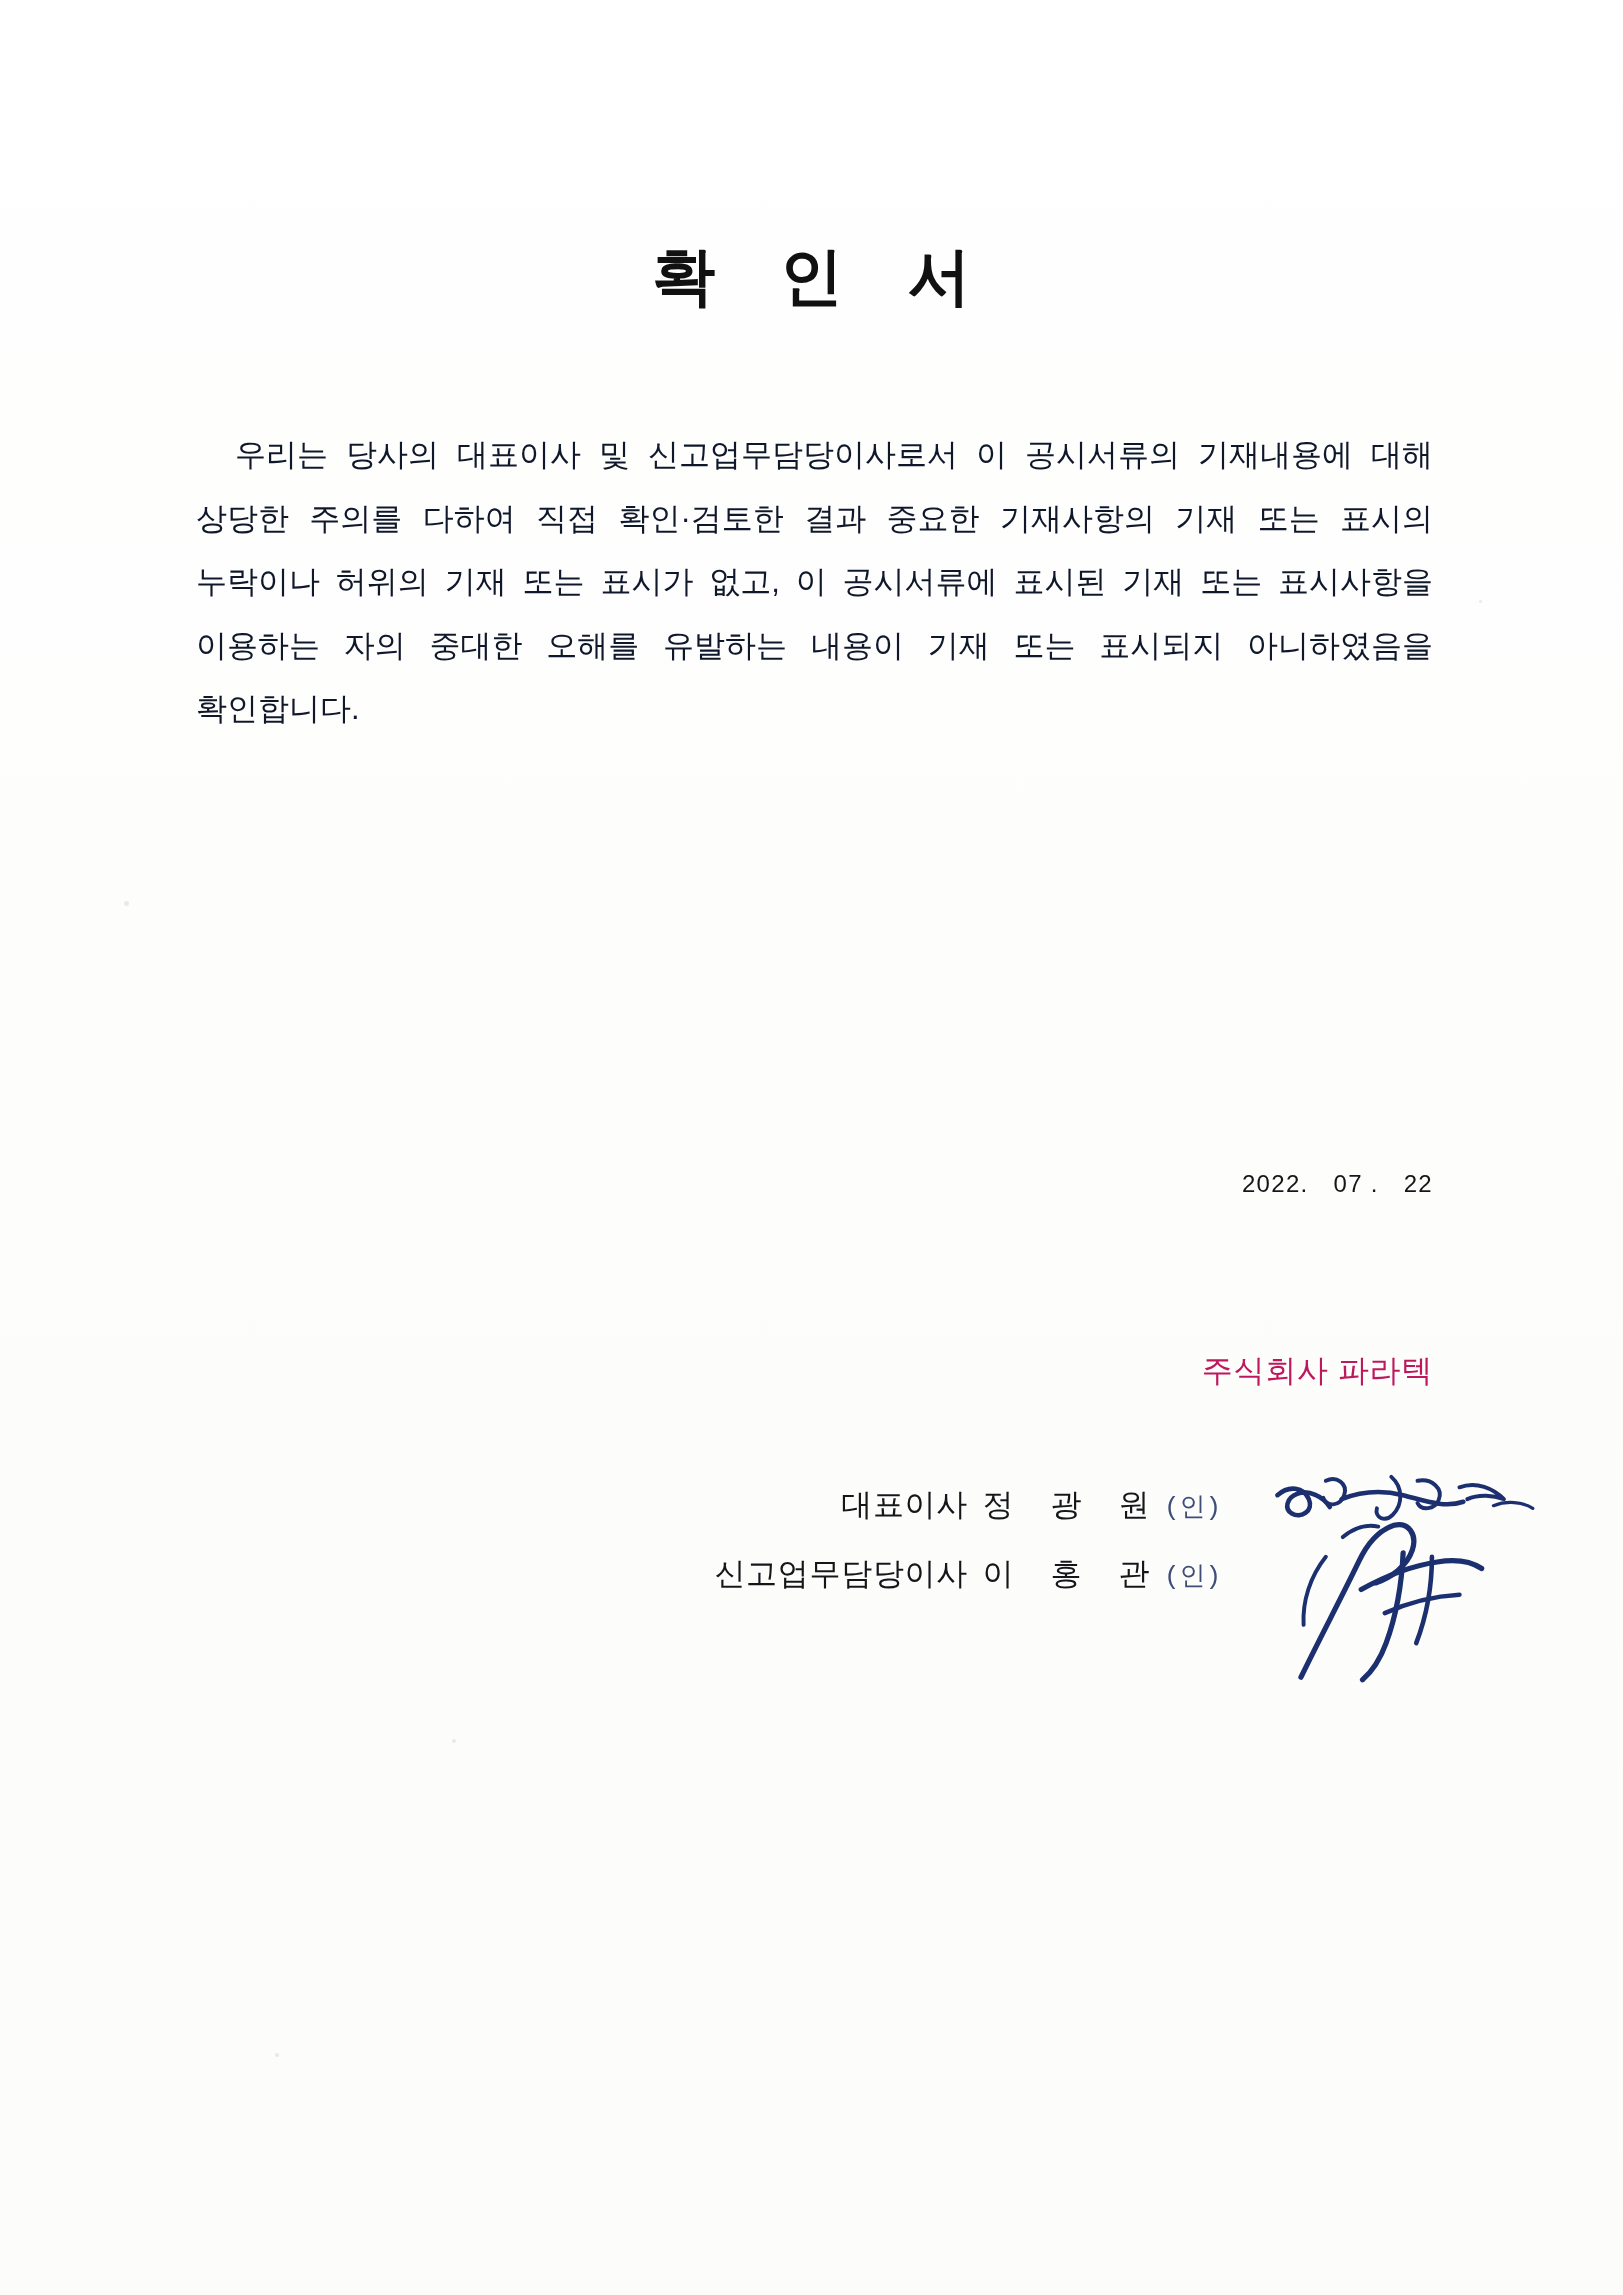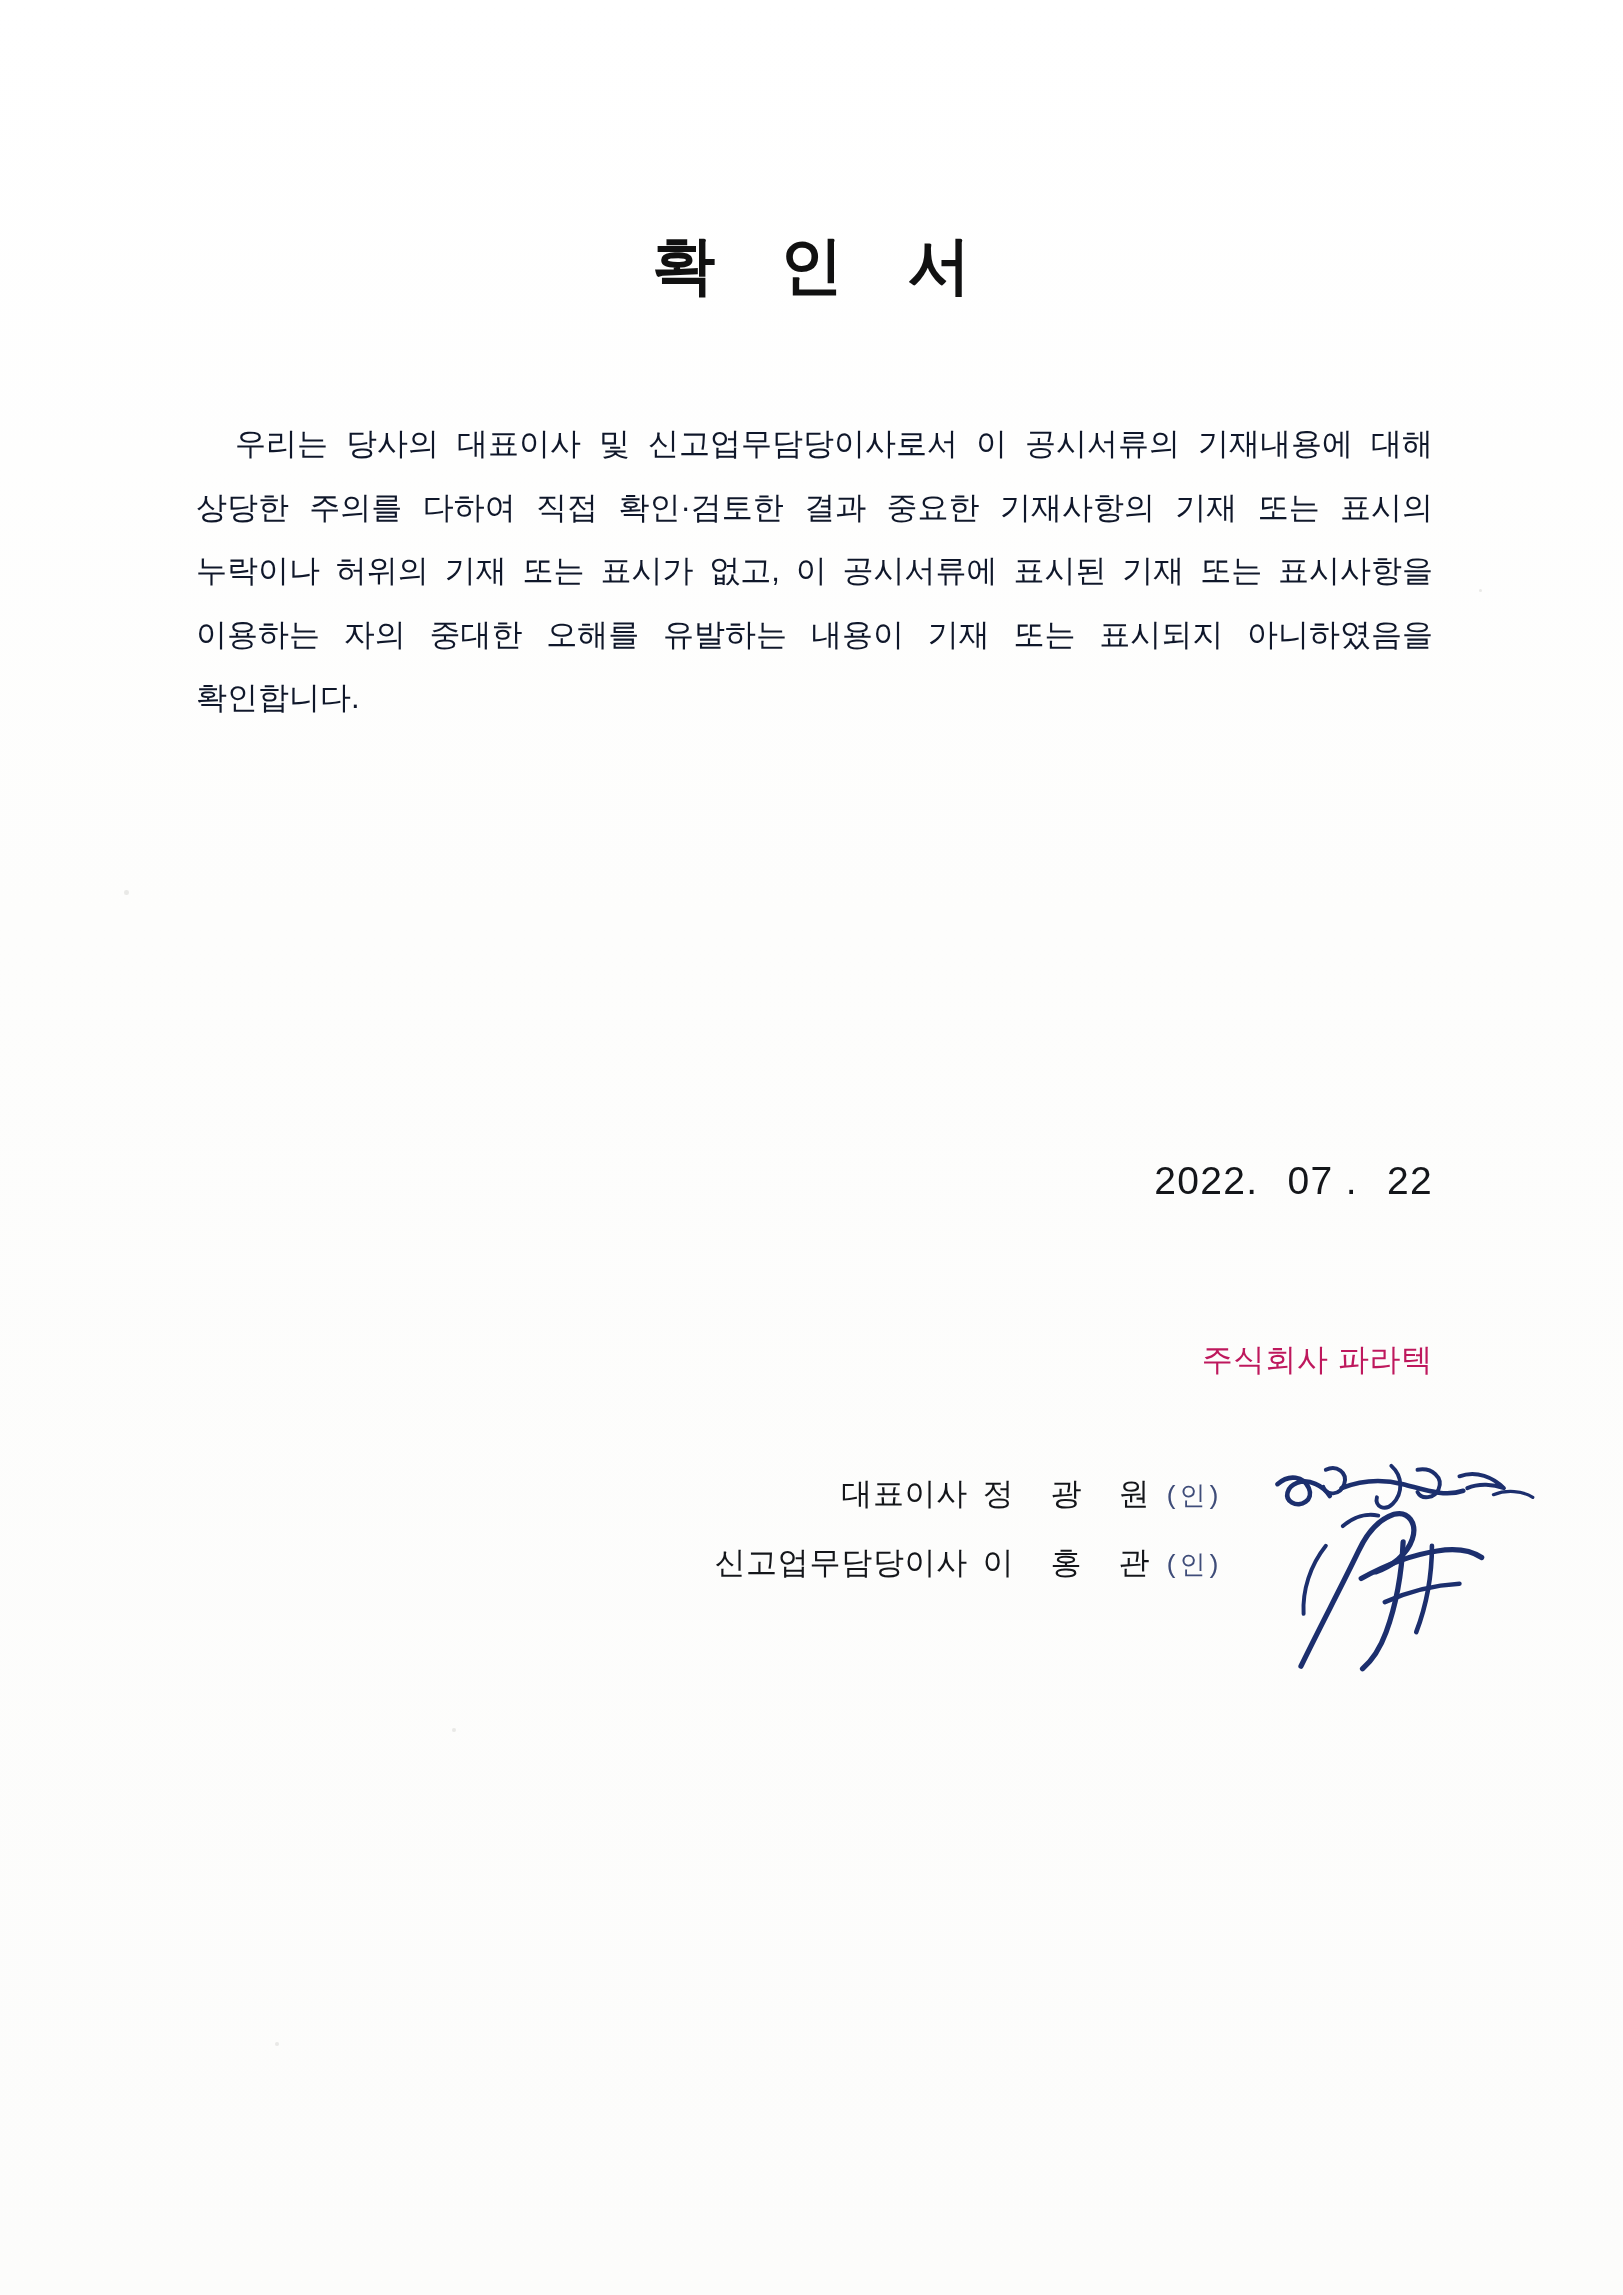--- a/index.html
+++ b/index.html
@@ -13,20 +13,21 @@
     position: relative;
     font-family: "Liberation Sans", "DejaVu Sans", sans-serif;
     color: #1a1a1a;
     overflow: hidden;
   }
 
   .page {
     position: absolute;
     inset: 0;
     background: #fdfdfd;
+    margin-top: 11px;
   }
 
   
   .page::before {
     content: "";
     position: absolute;
     inset: 0;
     background: linear-gradient(180deg, #ffffff 0%, #fdfdfc 40%, #fcfcfb 100%);
     pointer-events: none;
   }
@@ -69,21 +70,21 @@
     width: 39px;
   }
 
   .date-line {
     position: absolute;
     top: 1159px;
     left: 196px;
     width: 1237px;
     text-align: right;
     padding-right: 33px;
-    font-size: 39px;
+    font-size: 24px;
     letter-spacing: 1.3px;
     color: #14161a;
   }
   .date-line .seg {
     display: inline-block;
     margin-left: 17px;
   }
 
   .company-line {
     position: absolute;

